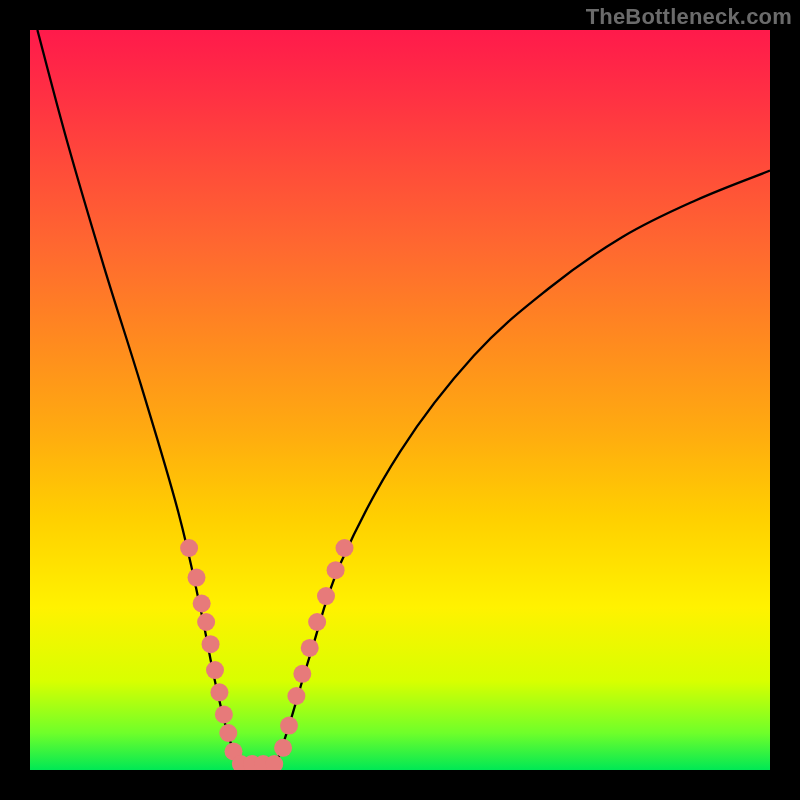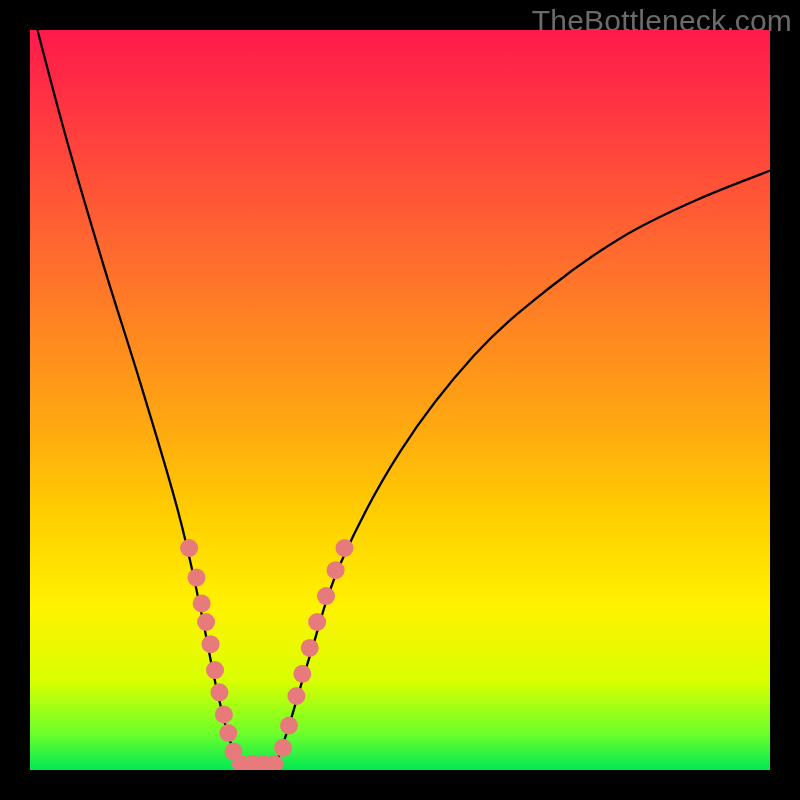--- a/index.html
+++ b/index.html
@@ -34,22 +34,22 @@
       #fff200 78%,
       #d8ff00 88%,
       #6fff2a 95%,
       #00e855 100%);
   }
   .watermark {
     position: absolute;
     top: 4px;
     right: 8px;
     color: #6b6b6b;
-    font-size: 30px;
-    font-weight: 400;
+    font-size: 22px;
+    font-weight: 700;
     letter-spacing: 0.2px;
     user-select: none;
   }
   svg.curve {
     position: absolute;
     left: 0;
     top: 0;
     width: 740px;
     height: 740px;
   }

